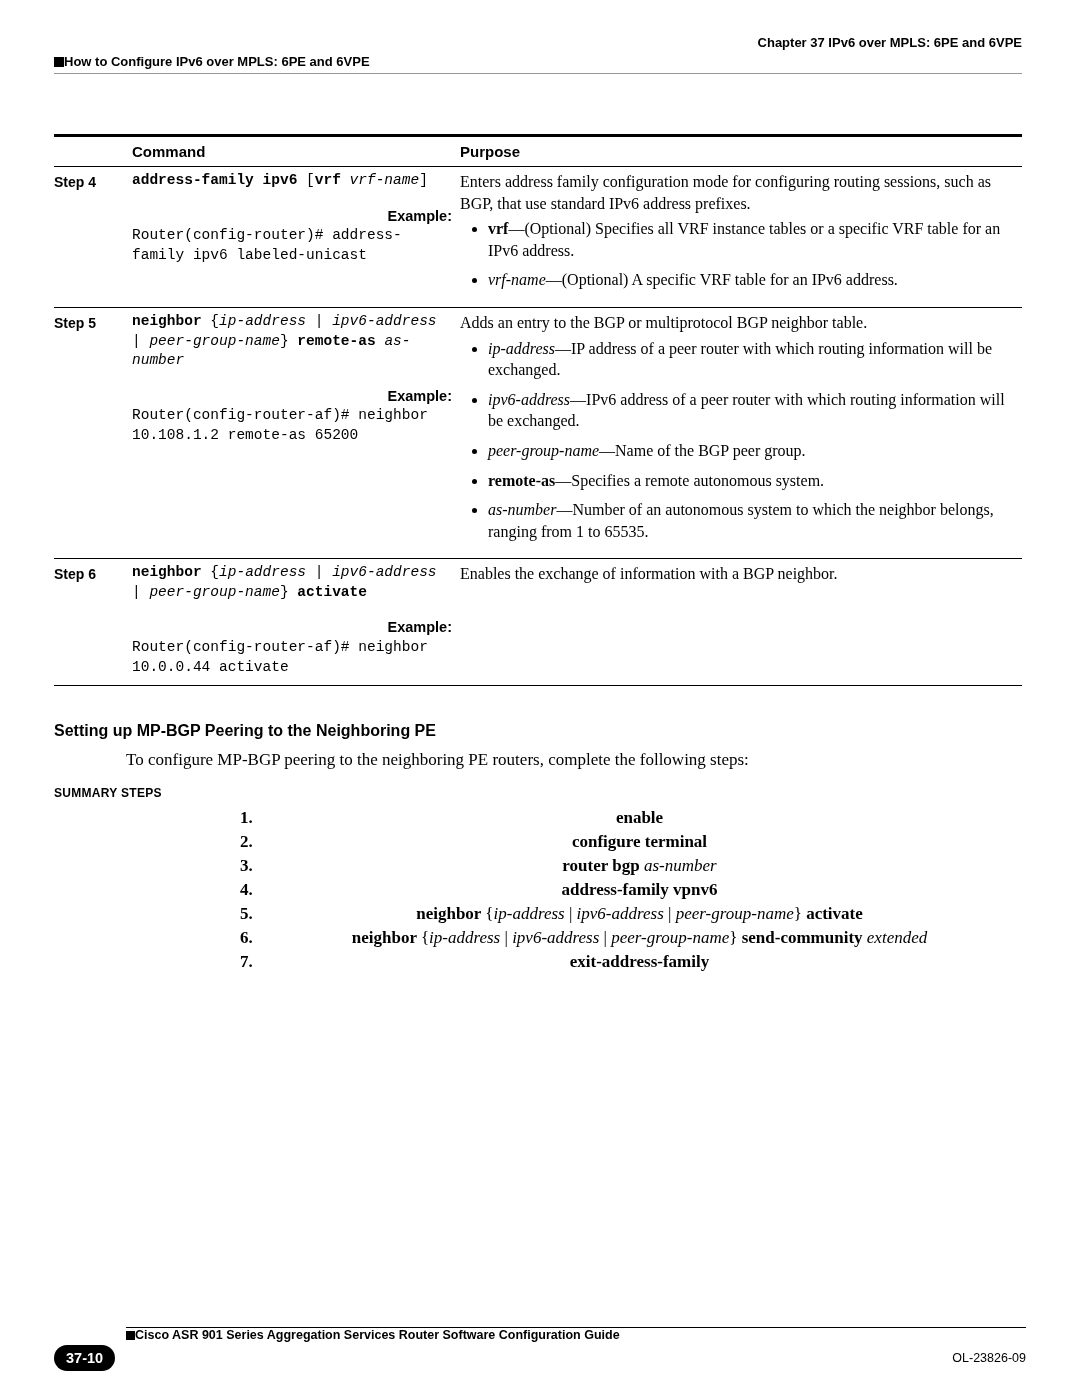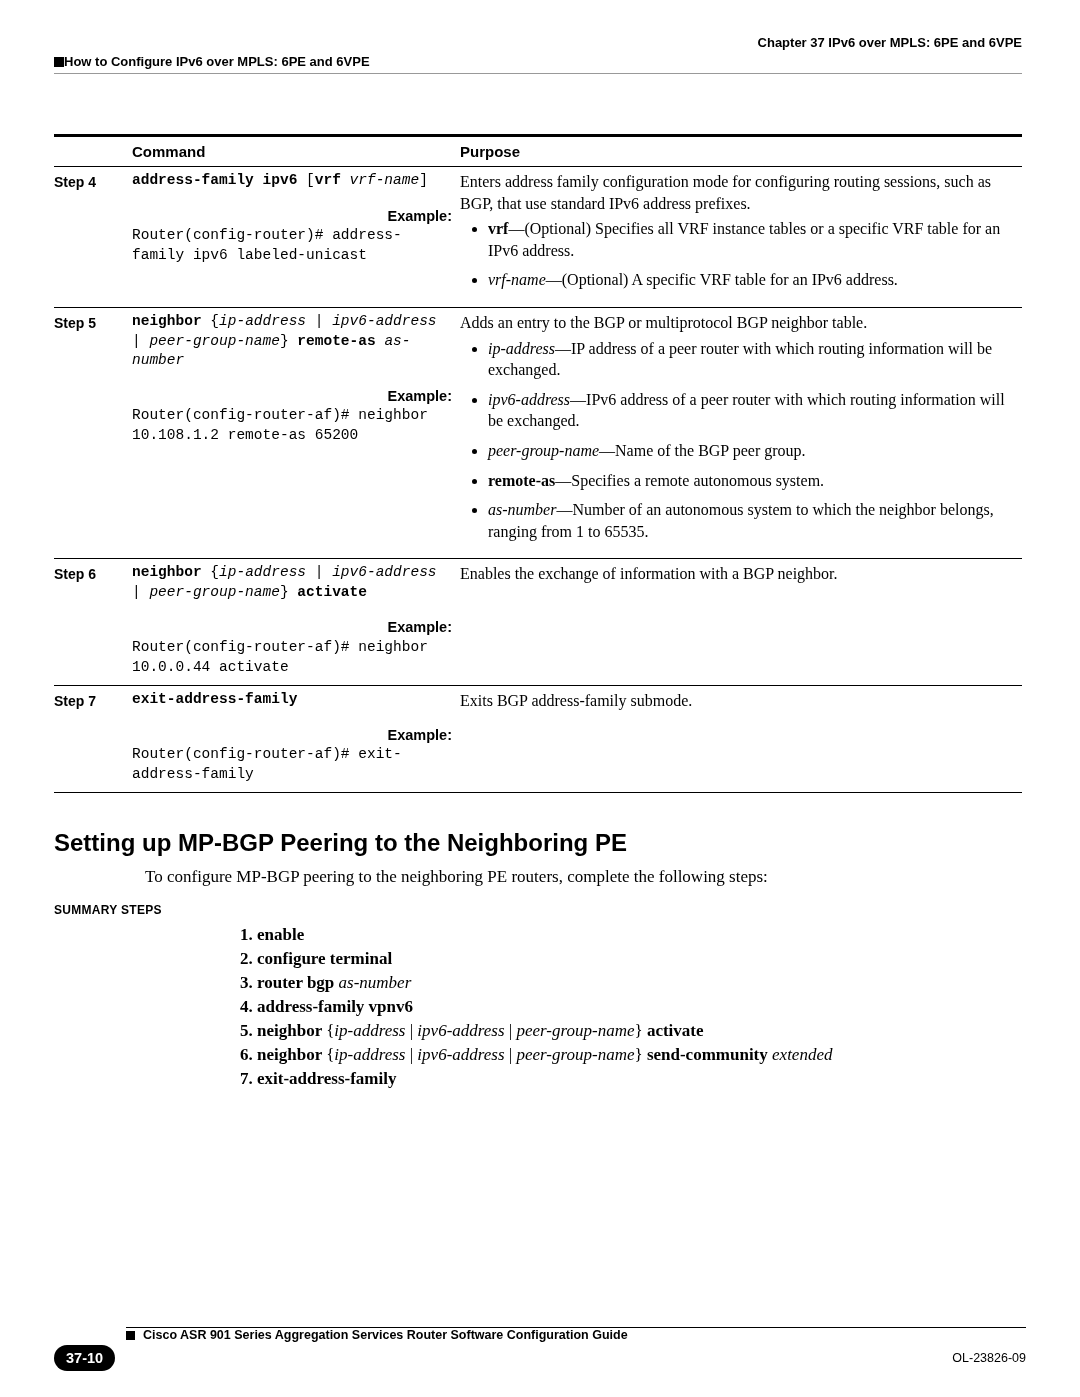--- a/index.html
+++ b/index.html
@@ -91,60 +91,60 @@
     padding-left: 28px;
   }
   ul.purpose li {
     margin: 4px 0 8px 0;
   }
   .pb { font-weight: bold; }
   .pi { font-style: italic; }
   h2.sect {
     font-family: Arial, Helvetica, sans-serif;
     font-weight: bold;
-    font-size: 24px;
+    font-size: 16px;
     margin: 36px 0 10px 0;
   }
   .intro {
-    margin-left: 91px;
+    margin-left: 72px;
     font-size: 17px;
   }
   .summary-hd {
     font-family: Arial, Helvetica, sans-serif;
     font-weight: bold;
     font-size: 12px;
     letter-spacing: 0.3px;
     margin: 16px 0 8px 0;
   }
   ol.steps {
     margin: 0 0 0 175px;
     padding-left: 28px;
     font-size: 17px;
   }
   ol.steps li {
     margin: 4px 0;
     font-weight: bold;
     font-family: "Times New Roman", Times, serif;
+    text-align: center;
   }
   ol.steps li .it { font-style: italic; font-weight: normal; }
   ol.steps li .n { font-weight: normal; }
   .footer {
     position: absolute;
     left: 54px; right: 54px; bottom: 26px;
     font-family: Arial, Helvetica, sans-serif;
     font-size: 12.5px;
   }
   .footer .guide {
     border-top: 1px solid #000;
     padding-top: 0;
     margin-left: 72px;
     font-weight: bold;
     display: flex;
     align-items: center;
-    gap: 8px;
   }
   .footer .bottomrow {
     display: flex;
     justify-content: space-between;
     align-items: center;
     margin-top: 3px;
   }
   .footer .pagenum-box {
     background: #000;
     color: #fff;
@@ -225,31 +225,20 @@
           <td>
             <div class="cmd"><span class="b">neighbor</span><span> {</span><span class="i">ip-address</span><span> | </span><span class="i">ipv6-address</span><span> | </span><span class="i">peer-group-name</span><span>} </span><span class="b">activate</span></div>
             <span class="ex-lbl">Example:</span>
             <div class="cmd">Router(config-router-af)# neighbor 10.0.0.44 activate</div>
           </td>
           <td>
             <div>Enables the exchange of information with a BGP neighbor.</div>
           </td>
         </tr>
 
-        <tr>
-          <td><span class="step-lbl">Step 7</span></td>
-          <td>
-            <div class="cmd"><span class="b">exit-address-family</span></div>
-            <span class="ex-lbl">Example:</span>
-            <div class="cmd">Router(config-router-af)# exit-address-family</div>
-          </td>
-          <td>
-            <div>Exits BGP address-family submode.</div>
-          </td>
-        </tr>
 
       </tbody>
     </table>
 
     <h2 class="sect">Setting up MP-BGP Peering to the Neighboring PE</h2>
     <div class="intro">To configure MP-BGP peering to the neighboring PE routers, complete the following steps:</div>
 
     <div class="summary-hd">SUMMARY STEPS</div>
 
     <ol class="steps">

